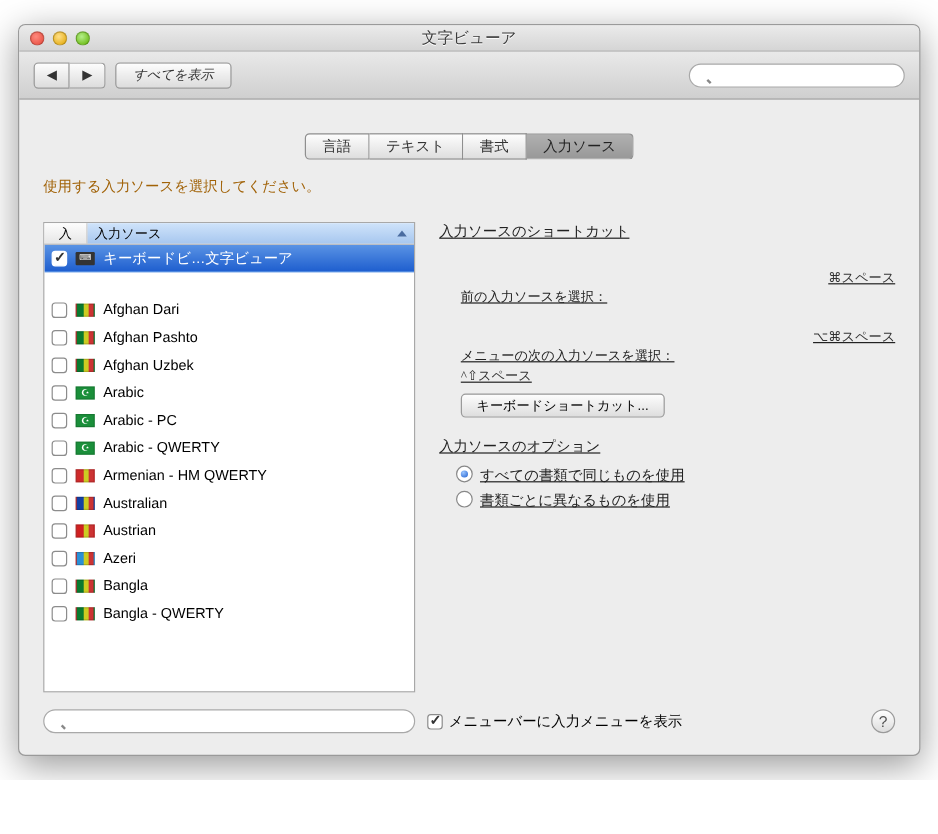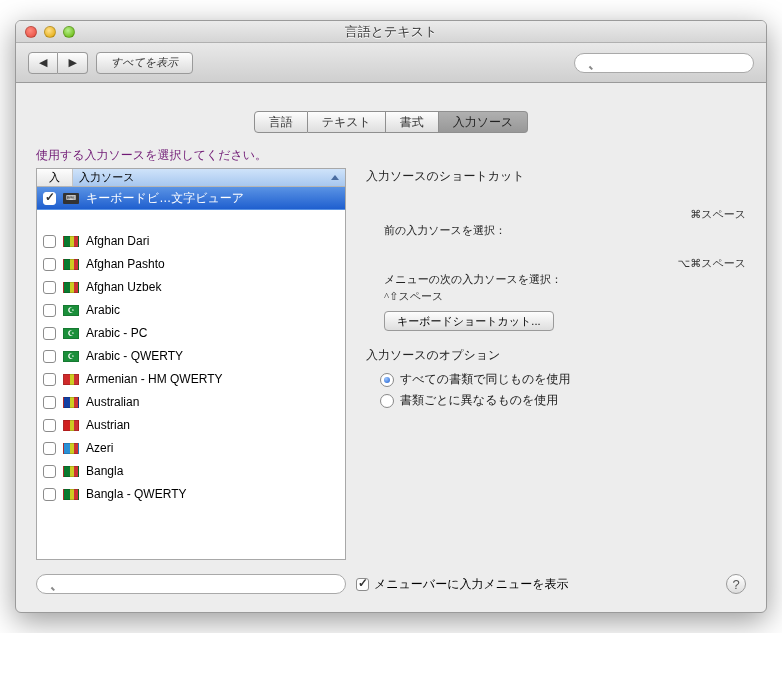--- a/index.html
+++ b/index.html
@@ -23,67 +23,67 @@
 .search-wrap { position: relative; }
 .search-wrap::before { content: ""; position: absolute; left: 7px; top: 5px; width: 9px; height: 9px; border: 1.3px solid #888; border-radius: 50%; }
 .search-wrap::after { content: ""; position: absolute; left: 15px; top: 14px; width: 4px; height: 1.5px; background: #888; transform: rotate(45deg); }
 .content { padding: 28px 20px 18px; }
 .tabrow { display: flex; justify-content: center; margin-bottom: 14px; }
 .tabs { display: flex; height: 22px; }
 .tabs button { background: linear-gradient(#fdfdfd,#dedede); border: 1px solid #8f8f8f; border-left: none; font-size: 12px; padding: 0 14px; color: #333; }
 .tabs button:first-child { border-left: 1px solid #8f8f8f; border-radius: 4px 0 0 4px; }
 .tabs button:last-child { border-radius: 0 4px 4px 0; }
 .tabs button.active { background: linear-gradient(#b0b0b0,#989898); color: #222; }
-.instr { font-size: 12px; color: #701a75; margin-bottom: 4px; font-family: Liberation Mono, monospace; }
+.instr { font-size: 12px; color: #a16207; margin-bottom: 21px; font-family: Liberation Mono, monospace; }
 .cols { display: flex; align-items: flex-start; gap: 20px; }
 .listbox { width: 310px; border: 1px solid #a8a8a8; background: #fff; }
 .listhead { display: flex; height: 18px; background: linear-gradient(#fdfdfd,#e6e6e6); border-bottom: 1px solid #b5b5b5; font-size: 11px; }
 .listhead .c1 { width: 36px; border-right: 1px solid #c5c5c5; display: flex; align-items: center; justify-content: center; }
 .listhead .c2 { flex: 1; background: linear-gradient(#cfe3fa,#a7c7ef); display: flex; align-items: center; padding-left: 6px; position: relative; }
 .sorttri { position: absolute; right: 6px; top: 6px; width: 0; height: 0; border-left: 4px solid transparent; border-right: 4px solid transparent; border-bottom: 5px solid #4a6ca0; }
 .rows { height: 372px; overflow: hidden; }
 .row { display: flex; align-items: center; height: 23px; border-bottom: 1px solid transparent; padding: 0 6px; gap: 7px; font-size: 12px;}
 .row.sel { background: linear-gradient(#5a93e4,#1f5fcf); color: #fff; }
 .row.blank { height: 20px; }
 .row .cb { width: 13px; height: 13px; border: 1px solid #8c8c8c; border-radius: 3px; background: #fff; position: relative; }
 .row.sel .cb { border-color: #fff; }
 .row .cb.checked::after { content: "✓"; position: absolute; top: -3px; left: 1px; font-size: 12px; font-weight: bold; color: #333; }
 .row.sel .cb.checked::after { color: #333; }
 .flag { width: 16px; height: 11px; border: .5px solid rgba(0,0,0,.15); flex: none; }
 .ico-kb { width: 16px; height: 11px; background: #333; border-radius: 1px; display:flex; align-items:center; justify-content:center; color:#fff; font-size:7px;}
 .right { flex: 1; font-size: 12px; color: #222; }
-.sect { margin-bottom: 16px; }
+.sect { margin-bottom: 16px; text-decoration: underline; }
 .sect h4 { font-weight: normal; font-size: 12px; margin-bottom: 5px; }
 .scrow { display: flex; align-items: center; padding: 1px 0 1px 18px; font-size: 11px; }
 .scrow .lbl { flex: 1; margin-top: 32px; }
 .scrow .sc { font-family: "Lucida Grande"; color: #333; white-space: nowrap; }
 .kbbtn { margin: 6px 0 0 18px; height: 20px; border: 1px solid #9a9a9a; border-radius: 4px; background: linear-gradient(#fdfdfd,#dedede); padding: 0 12px; font-size: 11px; }
 .radiogroup { padding-left: 14px; }
-.radiorow { display: flex; align-items: center; gap: 6px; padding: 2px 0; font-size: 12px; }
+.radiorow { display: flex; align-items: flex-start; gap: 6px; padding: 2px 0; font-size: 12px; }
 .radio { width: 14px; height: 14px; border-radius: 50%; border: 1px solid #888; background: #fff; position: relative; }
 .radio.on::after { content:""; position:absolute; inset:3px; border-radius:50%; background: radial-gradient(circle at 35% 30%, #9cc6ff,#1f5fcf); }
 .footer { display: flex; align-items: center; gap: 10px; margin-top: 14px; }
 .footer .search-wrap { flex: 0 0 310px; }
 .footer .search { width: 100%; }
 .footcb { display: flex; align-items: center; gap: 5px; font-size: 12px; }
 .footcb .cb { width: 13px; height: 13px; border: 1px solid #8c8c8c; border-radius: 3px; background: #fff; position: relative; }
 .footcb .cb::after { content:"✓"; position:absolute; top:-3px; left:1px; font-size:12px; font-weight:bold; color:#333; }
 .help { width: 20px; height: 20px; border-radius: 50%; border: 1px solid #9a9a9a; background: linear-gradient(#fff,#ddd); display:flex; align-items:center; justify-content:center; color:#555; font-size:13px; margin-left:auto; }
 </style>
 </head>
 <body>
 
 <div class="window">
   <div class="titlebar">
     <div class="traffic">
       <div class="tbtn r"></div>
       <div class="tbtn y"></div>
       <div class="tbtn g"></div>
     </div>
-    <div class="title">言語とテキスト</div>
+    <div class="title">文字ビューア</div>
   </div>
 
   <div class="toolbar">
     <div class="segbtn">
       <button>◀</button>
       <button>▶</button>
     </div>
     <button class="pillbtn">すべてを表示</button>
     <div class="spacer"></div>
     <div class="search-wrap">

